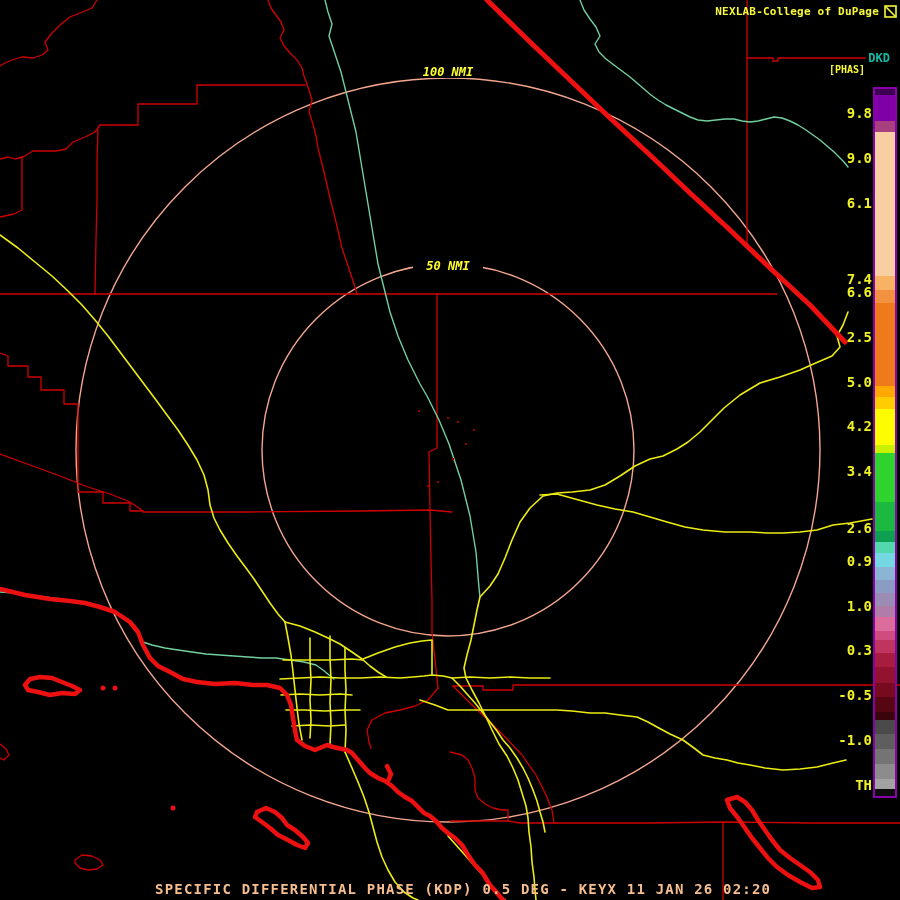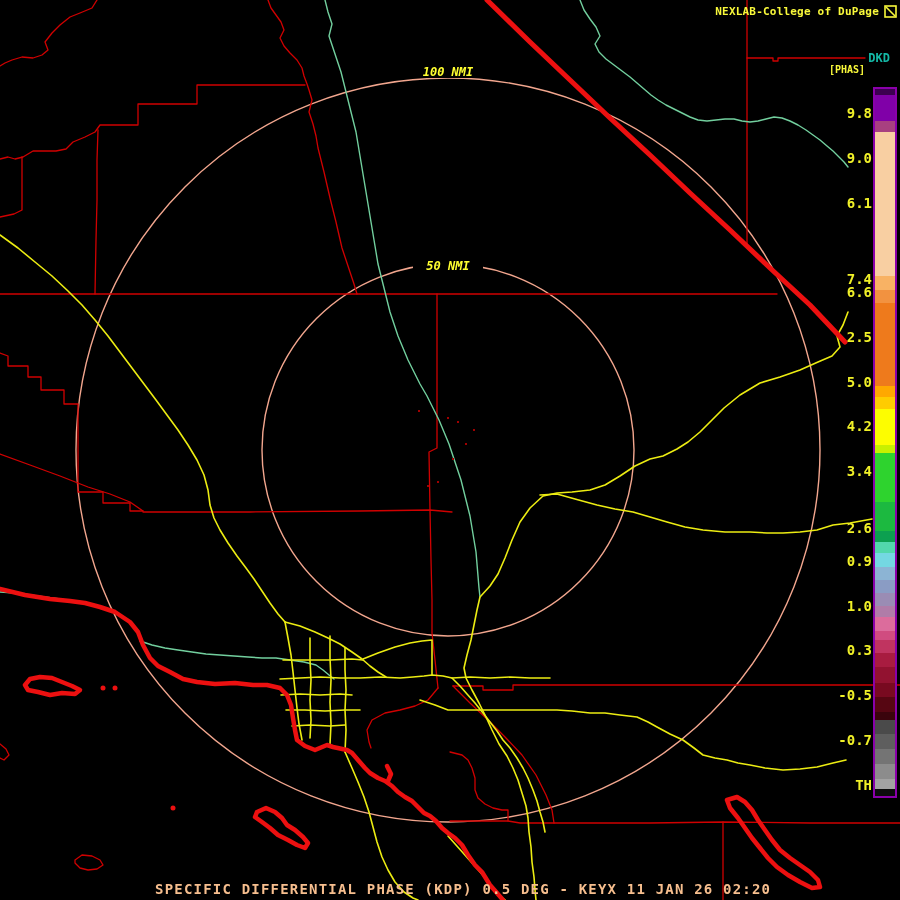--- a/index.html
+++ b/index.html
@@ -159,17 +159,17 @@
     <div class="cb-label" style="top: 285px;">6.6</div>
     <div class="cb-label" style="top: 330px;">2.5</div>
     <div class="cb-label" style="top: 375px;">5.0</div>
     <div class="cb-label" style="top: 419px;">4.2</div>
     <div class="cb-label" style="top: 464px;">3.4</div>
     <div class="cb-label" style="top: 509px; margin-top: 12px;">2.6</div>
     <div class="cb-label" style="top: 554px;">0.9</div>
     <div class="cb-label" style="top: 599px;">1.0</div>
     <div class="cb-label" style="top: 643px;">0.3</div>
     <div class="cb-label" style="top: 688px;">-0.5</div>
-    <div class="cb-label" style="top: 733px;">-0.7</div>
+    <div class="cb-label" style="top: 733px;">-1.0</div>
     <div class="cb-label" style="top: 778px;">TH</div>
   </div>
 
 <div class="overlay" id="footer-text">SPECIFIC DIFFERENTIAL PHASE (KDP) 0.5 DEG - KEYX 11 JAN 26 02:20</div>
 
 </body></html>

